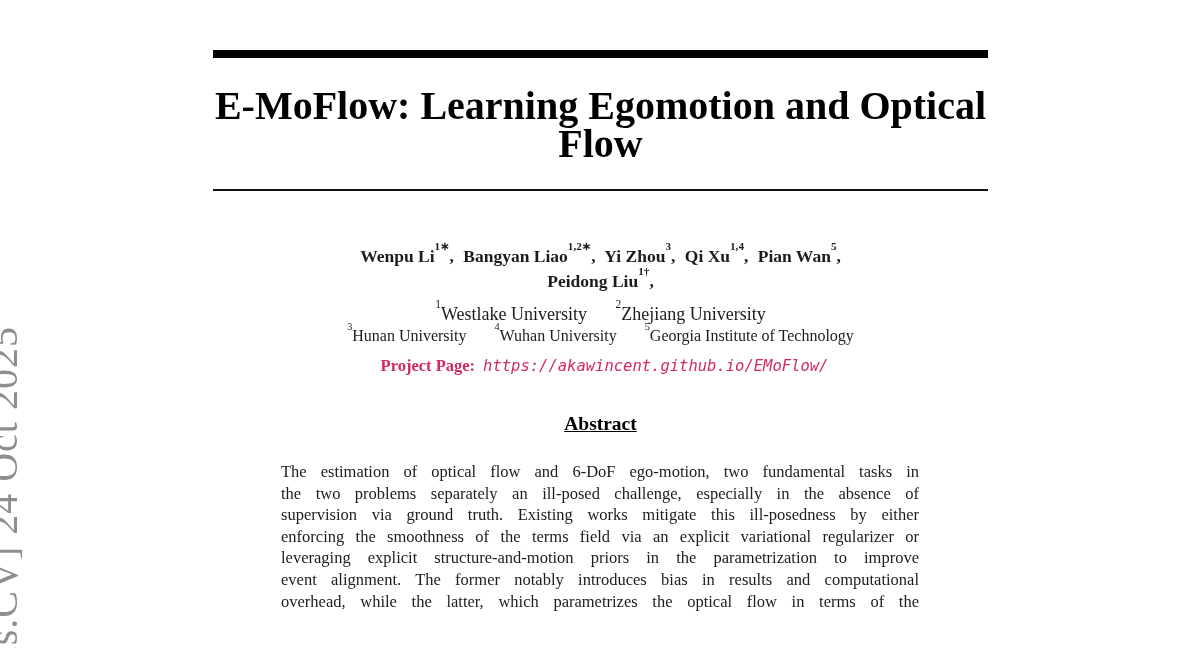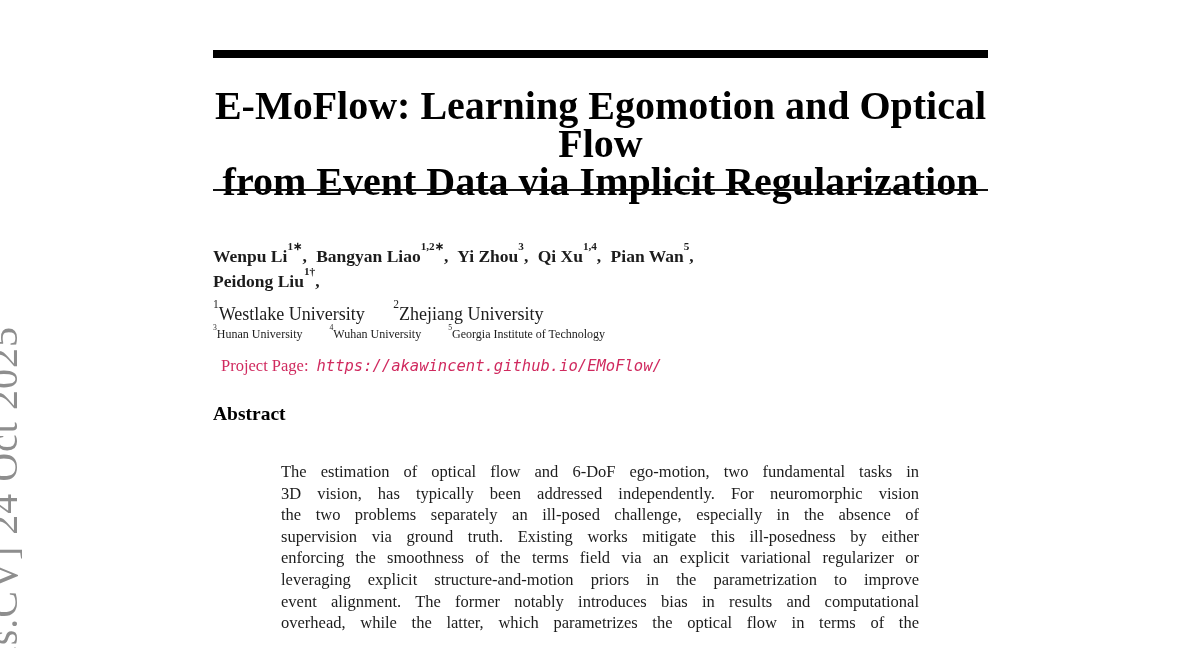--- a/index.html
+++ b/index.html
@@ -34,49 +34,49 @@
   .mid-rule { top: 189px; height: 2px; background: #111; }
 
   .title {
     top: 87px; margin: 0;
     text-align: center;
     font-size: 40px; font-weight: bold; line-height: 38px;
     color: #000;
   }
   .title-line { display: block; }
 
-  .centerline { position: absolute; left: 213px; width: 775px; }
+  .centerline { position: absolute; left: 213px; width: 775px; text-align: center; }
 
   .authors-1 { top: 246px; font-weight: bold; font-size: 17.5px; }
   .authors-2 { top: 271px; font-weight: bold; font-size: 17.5px; }
   sup.aff {
     font-size: 64%; font-weight: normal;
     position: relative; top: -0.45em; line-height: 0;
   }
   .authors-1 sup.aff, .authors-2 sup.aff { font-weight: bold; }
   .author { margin-right: 5px; }
   .author:last-child { margin-right: 0; }
 
   .affils-1 { top: 304px; font-size: 18px; }
-  .affils-2 { top: 327px; font-size: 12px; }
+  .affils-2 { top: 327px; font-size: 16px; }
   .affil { margin-right: 24px; }
   .affil:last-child { margin-right: 0; }
 
   .project { top: 356px; font-size: 16.5px; }
-  .project-label { font-weight: normal; color: var(--accent); margin-left: 8px; }
+  .project-label { font-weight: bold; color: var(--accent); margin-left: 8px; }
   .project-url {
     font-family: "DejaVu Sans Mono", monospace;
     font-size: 15.5px;
     color: var(--accent);
     text-decoration: none;
     margin-left: 8px;
     font-style: italic;
   }
 
-  .abstract-heading { top: 403px; font-size: 19.5px; font-weight: bold; color: #000; }
+  .abstract-heading { top: 413px; font-size: 19.5px; font-weight: bold; color: #000; text-decoration: underline; }
 
   .abstract-body {
     position: absolute; left: 281px; top: 461px; width: 638px;
     font-size: 16.5px; color: var(--ink);
   }
   .abs-line {
     height: 21.6px; line-height: 21.6px;
     text-align: justify; text-align-last: justify;
     overflow: hidden; white-space: nowrap;
   }
@@ -85,21 +85,20 @@
 <body>
 
 <div class="page">
 
   <div class="watermark">cs.CV] 24 Oct 2025</div>
 
   <div class="content-col top-bar"></div>
 
   <h1 class="content-col title">
     <span class="title-line">E-MoFlow: Learning Egomotion and Optical Flow</span>
-    <span class="title-line">from Event Data via Implicit Regularization</span>
   </h1>
 
   <div class="content-col mid-rule"></div>
 
   <div class="centerline authors-1">
     <span class="author"><span>Wenpu Li</span><sup class="aff">1∗</sup><span>,</span></span>
     <span class="author"><span>Bangyan Liao</span><sup class="aff">1,2∗</sup><span>,</span></span>
     <span class="author"><span>Yi Zhou</span><sup class="aff">3</sup><span>,</span></span>
     <span class="author"><span>Qi Xu</span><sup class="aff">1,4</sup><span>,</span></span>
     <span class="author"><span>Pian Wan</span><sup class="aff">5</sup><span>,</span></span>
@@ -121,21 +120,20 @@
   </div>
 
   <div class="centerline project">
     <span class="project-label">Project Page:</span><a class="project-url" href="#">https://akawincent.github.io/EMoFlow/</a>
   </div>
 
   <div class="centerline abstract-heading">Abstract</div>
 
   <div class="abstract-body">
     <div class="abs-line">The estimation of optical flow and 6-DoF ego-motion, two fundamental tasks in</div>
-    <div class="abs-line">3D vision, has typically been addressed independently. For neuromorphic vision</div>
     <div class="abs-line">the two problems separately an ill-posed challenge, especially in the absence of</div>
     <div class="abs-line">supervision via ground truth. Existing works mitigate this ill-posedness by either</div>
     <div class="abs-line">enforcing the smoothness of the terms field via an explicit variational regularizer or</div>
     <div class="abs-line">leveraging explicit structure-and-motion priors in the parametrization to improve</div>
     <div class="abs-line">event alignment. The former notably introduces bias in results and computational</div>
     <div class="abs-line">overhead, while the latter, which parametrizes the optical flow in terms of the</div>
   </div>
 
 </div>
 

